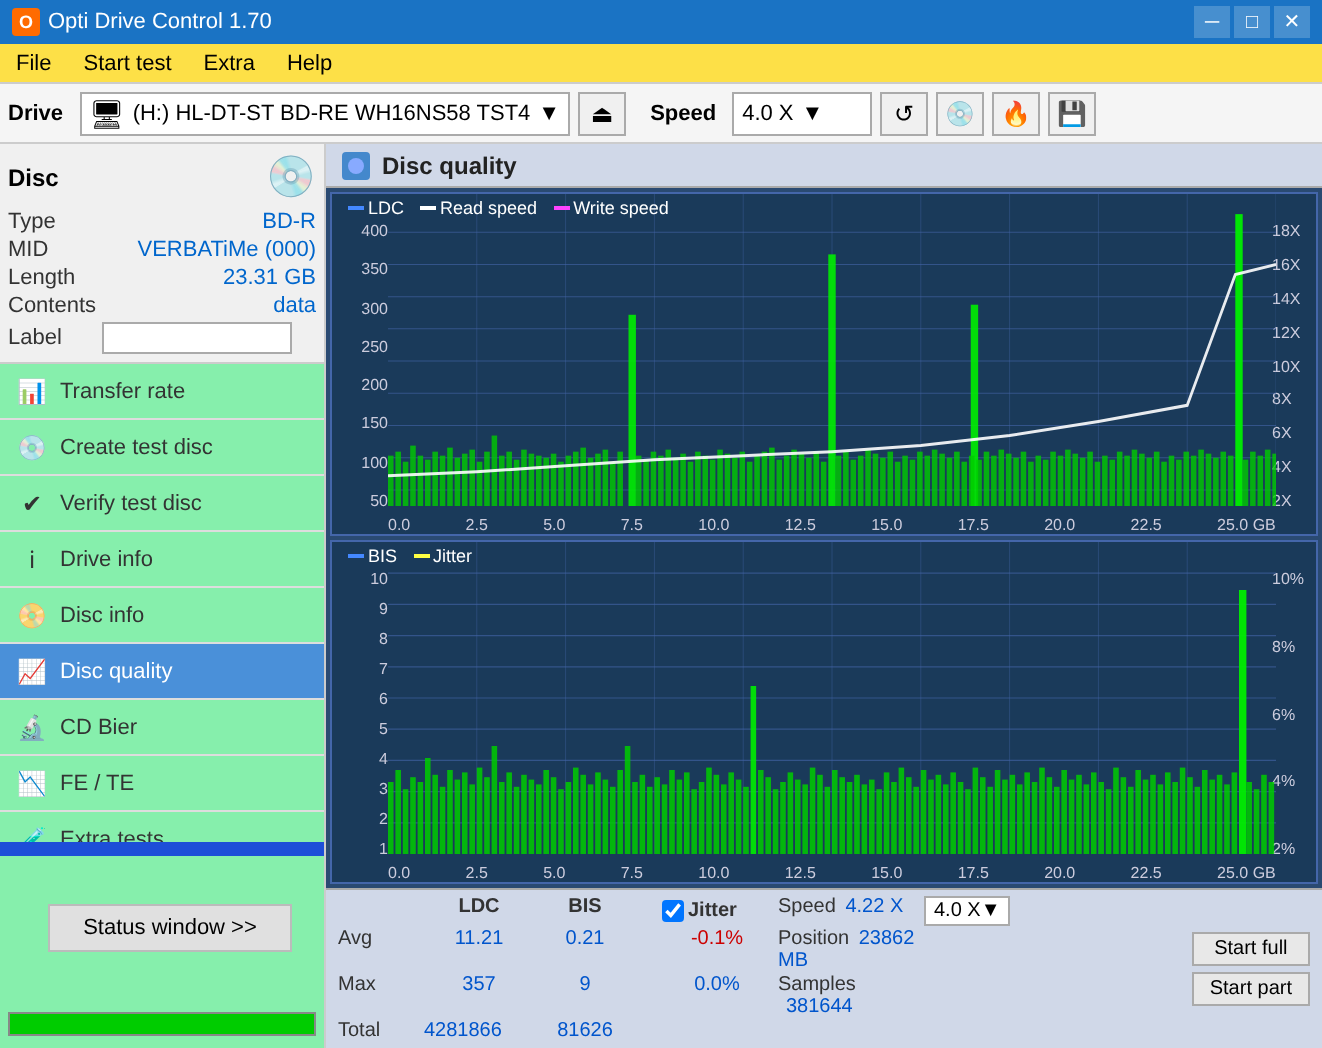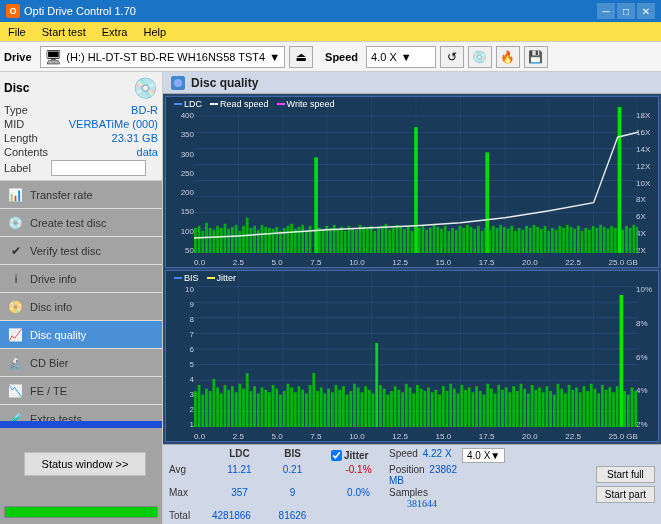--- a/index.html
+++ b/index.html
@@ -22,21 +22,21 @@
     .drive-label { font-size: 11px; font-weight: bold; margin-right: 4px; }
     .drive-select { display: flex; align-items: center; background: white; border: 1px solid #aaa; height: 22px; padding: 0 4px; min-width: 220px; font-size: 11px; }
     .drive-select-arrow { margin-left: 4px; }
     .toolbar-btn { width: 24px; height: 22px; background: #f0f0f0; border: 1px solid #aaa; display: flex; align-items: center; justify-content: center; cursor: pointer; font-size: 12px; }
     .speed-label { font-size: 11px; font-weight: bold; margin-left: 8px; margin-right: 4px; }
 
     
     .main-layout { display: flex; height: calc(524px - 22px - 20px - 30px); }
 
     
-    .sidebar { width: 163px; min-width: 163px; background: #a3a3a3; border-right: 1px solid #ccc; display: flex; flex-direction: column; }
+    .sidebar { width: 163px; min-width: 163px; background: #86efac; border-right: 1px solid #ccc; display: flex; flex-direction: column; }
     
     
     .disc-panel { background: #f0f0f0; padding: 4px; border-bottom: 1px solid #ccc; }
     .disc-panel-header { display: flex; align-items: center; justify-content: space-between; margin-bottom: 4px; }
     .disc-label { font-size: 12px; font-weight: bold; }
     .disc-field { display: flex; justify-content: space-between; margin-bottom: 2px; font-size: 11px; }
     .disc-field-label { color: #333; }
     .disc-field-value { color: #0066cc; text-align: right; }
     .label-input-row { display: flex; align-items: center; gap: 20px; margin-top: 2px; }
     .label-text { font-size: 11px; color: #333; }
@@ -668,21 +668,21 @@
           </div>
           <span></span>
 
           <span style="color:#333;">Max</span>
           <span style="text-align:center;color:#0055cc;">357</span>
           <span style="text-align:center;color:#0055cc;">9</span>
           <span></span>
           <span style="text-align:center;color:#0055cc;">0.0%</span>
           <div>
             <span style="color:#333;">Samples</span>
-            <span style="color:#0055cc;margin-left:18px;font-family:Liberation Serif, serif;">381644</span>
+            <span style="color:#0055cc;margin-left:4px;">381644</span>
           </div>
           <span></span>
 
           <span style="color:#333;">Total</span>
           <span style="text-align:left;color:#0055cc;">4281866</span>
           <span style="text-align:center;color:#0055cc;">81626</span>
           <span></span>
           <span></span>
           <span></span>
           <span></span>

